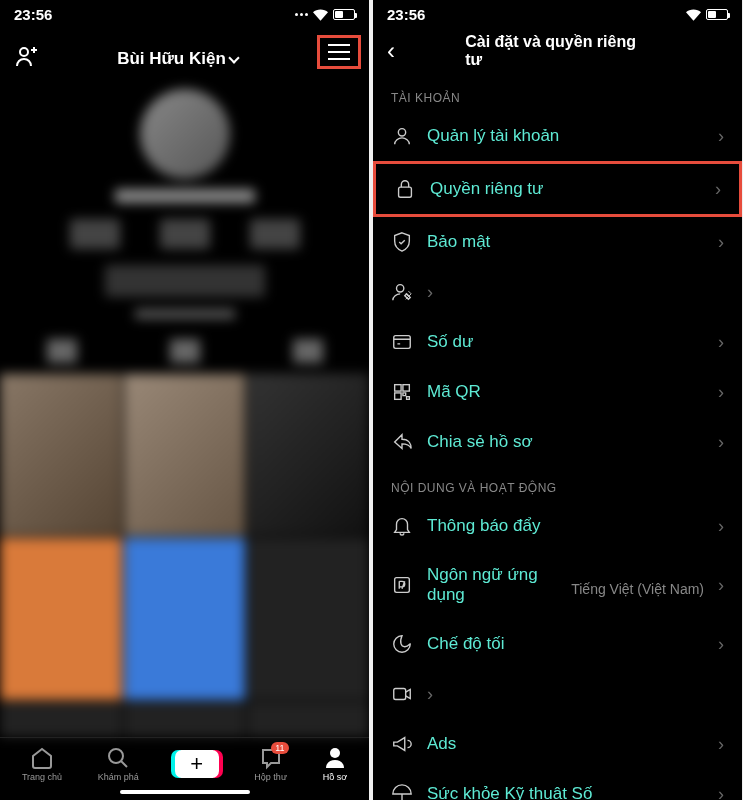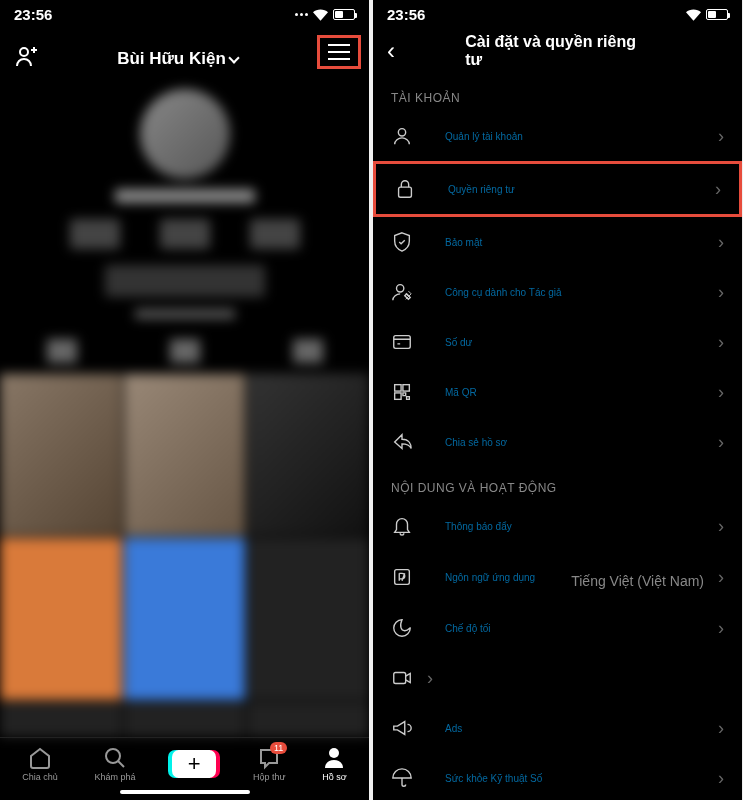--- a/index.html
+++ b/index.html
@@ -55,21 +55,21 @@
     .home-indicator { position: absolute; bottom: 6px; left: 50%; transform: translateX(-50%); width: 130px; height: 4px; background: #fff; border-radius: 4px; }
     
     
     .settings-header { display: flex; align-items: center; padding: 12px 14px; position: relative; }
     .back-btn { font-size: 24px; font-weight: 300; }
     .settings-title { position: absolute; left: 50%; transform: translateX(-50%); font-size: 16px; font-weight: 600; }
     .section-label { color: #888; font-size: 12px; padding: 14px 18px 6px; letter-spacing: 0.5px; }
     .settings-list { flex: 1; overflow-y: auto; }
     .setting-item { display: flex; align-items: center; padding: 14px 18px; gap: 14px; }
     .setting-icon { width: 22px; height: 22px; flex-shrink: 0; color: #ccc; }
-    .setting-label { flex: 1; font-size: 10px; color: #0369a1; margin-left: 18px; }
+    .setting-label { flex: 1; font-size: 17px; color: #5eead4; }
     .setting-value { font-size: 14px; color: #888; margin-top: 8px; }
     .chevron-right { color: #666; font-size: 18px; }
     .highlight-box { border: 3px solid #e74c3c; }
     
     svg { display: block; }
   </style>
 </head>
 <body>
 
 <div class="phone">
@@ -137,21 +137,21 @@
     </div>
   </div>
 
   <div class="bottom-nav">
     <div class="nav-item">
       <div class="nav-icon">
           <svg viewBox="0 0 24 24" width="24" height="24" fill="none" stroke="#999" stroke-width="2">
             <path d="M3 10l9-7 9 7v10a2 2 0 01-2 2H5a2 2 0 01-2-2V10z"></path>
           </svg>
         </div>
-      <span>Chia chủ</span>
+      <span>Trang chủ</span>
     </div>
     <div class="nav-item">
       <div class="nav-icon">
           <svg viewBox="0 0 24 24" width="24" height="24" fill="none" stroke="#999" stroke-width="2">
             <circle cx="10" cy="10" r="7"></circle>
             <path d="M21 21l-6-6"></path>
           </svg>
         </div>
       <span>Khám phá</span>
     </div>
@@ -232,21 +232,20 @@
       <span class="chevron-right">›</span>
     </div>
 
     <div class="setting-item">
       <svg class="setting-icon" viewBox="0 0 24 24" fill="none" stroke="currentColor" stroke-width="1.5">
           <circle cx="10" cy="8" r="4"></circle>
           <path d="M2 21c0-4 4-7 8-7"></path>
           <path d="M16 14l3 3-3 3M19 11l3 3-3 3" stroke-width="1"></path>
           <path d="M15 16l2-2 4 4-2 2z"></path>
         </svg>
-      <span class="setting-label">Công cụ dành cho Tác giả</span>
       <span class="chevron-right">›</span>
     </div>
 
     <div class="setting-item">
       <svg class="setting-icon" viewBox="0 0 24 24" fill="none" stroke="currentColor" stroke-width="1.5">
           <rect x="3" y="5" width="18" height="14" rx="2"></rect>
           <path d="M3 9h18M7 14h3"></path>
         </svg>
       <span class="setting-label">Số dư</span>
       <span class="chevron-right">›</span>

